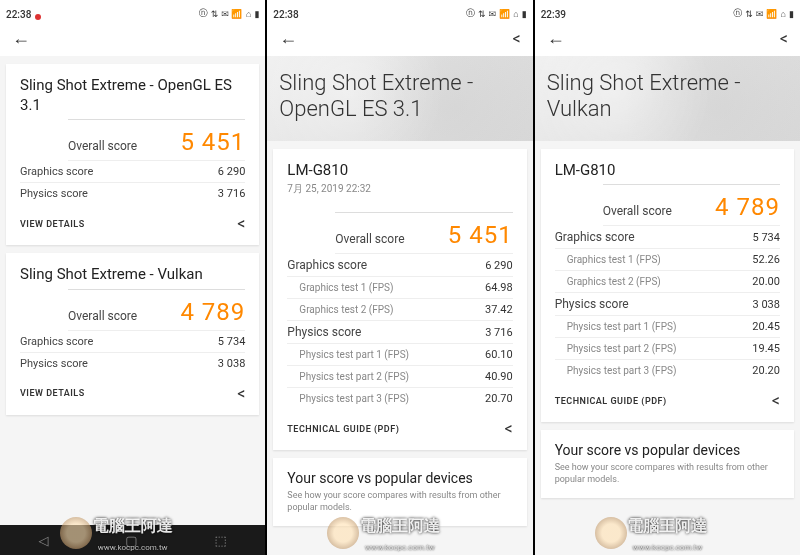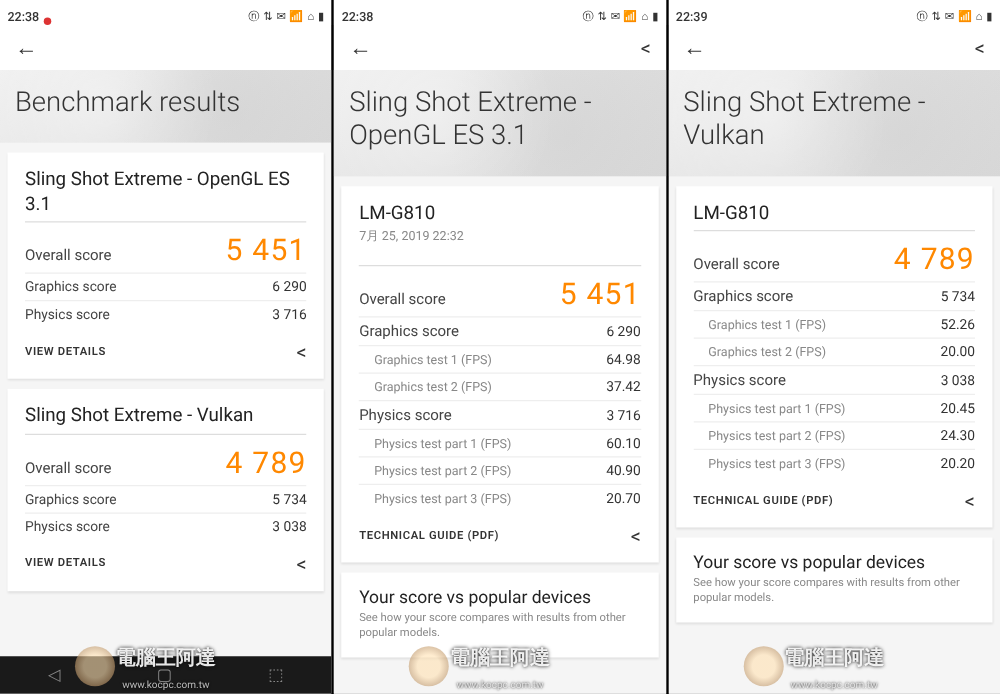--- a/index.html
+++ b/index.html
@@ -14,21 +14,21 @@
 .share-top { font-size: 16px; color: #333; }
 .hero { background: #e8e8e8; padding: 14px 12px 18px; position: relative; background-image: linear-gradient(135deg, #f0f0f0 0%, #e0e0e0 50%, #d8d8d8 100%); }
 .hero::before { content: ''; position: absolute; inset: 0; background: radial-gradient(circle at 30% 40%, rgba(255,255,255,0.4) 0%, transparent 50%), radial-gradient(circle at 70% 60%, rgba(200,200,200,0.3) 0%, transparent 50%); }
 .hero-title { font-size: 22px; font-weight: 300; color: #333; position: relative; line-height: 1.2; }
 .content { flex: 1; background: #f5f5f5; overflow: hidden; }
 .card { background: #fff; margin: 8px 6px; padding: 12px 14px; box-shadow: 0 1px 2px rgba(0,0,0,0.1); }
 .card-title { font-size: 15px; font-weight: 400; color: #222; margin-bottom: 2px; line-height: 1.3; }
 .card-subtitle { font-size: 10px; color: #888; margin-bottom: 16px; }
 .row { display: flex; justify-content: space-between; align-items: baseline; padding: 4px 0; border-bottom: 1px solid #eee; font-size: 11px; color: #333; }
 .row.no-border { border-bottom: none; }
-.row.overall { border-top: 1px solid #ddd; padding-top: 8px; margin-top: 4px; }
+.row.overall { border-top: 1px solid #ddd; padding-top: 8px; margin-top: 4px; margin-left: 48px; }
 .row-label { color: #444; }
 .row-label.main { font-size: 12px; }
 .row-label.sub { color: #888; padding-left: 12px; font-size: 10px; }
 .row-value { color: #333; font-size: 11px; }
 .row-value.big { color: #ff8800; font-size: 24px; font-weight: 400; letter-spacing: 1px; }
 .footer-row { display: flex; justify-content: space-between; align-items: center; padding-top: 10px; }
 .footer-link { font-size: 9px; font-weight: 600; color: #333; letter-spacing: 0.5px; text-align: center; }
 .share-icon { font-size: 16px; color: #333; }
 .compare-section { background: #fff; margin: 0 6px 8px; padding: 12px 14px; box-shadow: 0 1px 2px rgba(0,0,0,0.1); }
 .compare-title { font-size: 14px; color: #222; margin-bottom: 4px; }
@@ -53,23 +53,20 @@
         <span>✉</span>
         <span>📶</span>
         <span>⌂</span>
         <span>▮</span>
       </div>
   </div>
   <div class="app-header">
     <span class="back-arrow">←</span>
     <span></span>
   </div>
-  <div class="hero">
-    <div class="hero-title">Benchmark results</div>
-  </div>
   <div class="content">
     <div class="card">
       <div class="card-title">Sling Shot Extreme - OpenGL ES 3.1</div>
       <div class="row overall">
         <span class="row-label main">Overall score</span>
         <span class="row-value big">5 451</span>
       </div>
       <div class="row">
         <span class="row-label">Graphics score</span>
         <span class="row-value">6 290</span>
@@ -227,21 +224,21 @@
           <div class="row">
             <span class="row-label main">Physics score</span>
             <span class="row-value">3 038</span>
           </div>
           <div class="row">
             <span class="row-label sub">Physics test part 1 (FPS)</span>
             <span class="row-value">20.45</span>
           </div>
           <div class="row">
             <span class="row-label sub">Physics test part 2 (FPS)</span>
-            <span class="row-value">24.30</span>
+            <span class="row-value">19.45</span>
           </div>
           <div class="row no-border">
             <span class="row-label sub">Physics test part 3 (FPS)</span>
             <span class="row-value">20.20</span>
           </div>
         </div>
       <div class="footer-row">
         <span class="footer-link">TECHNICAL GUIDE (PDF)</span>
         <span class="share-icon">&lt;</span>
       </div>

